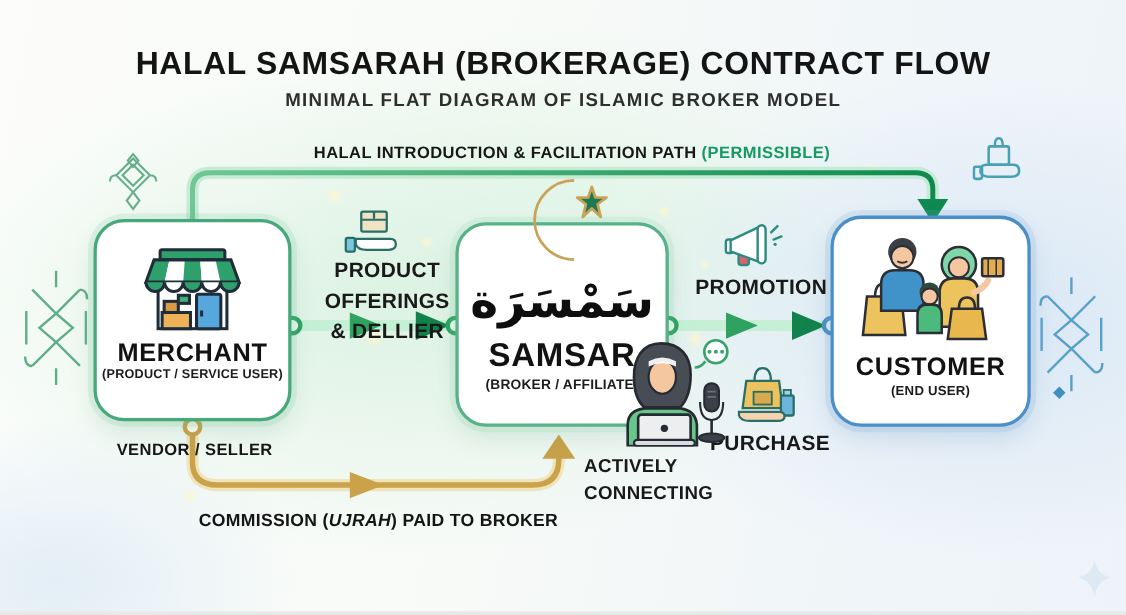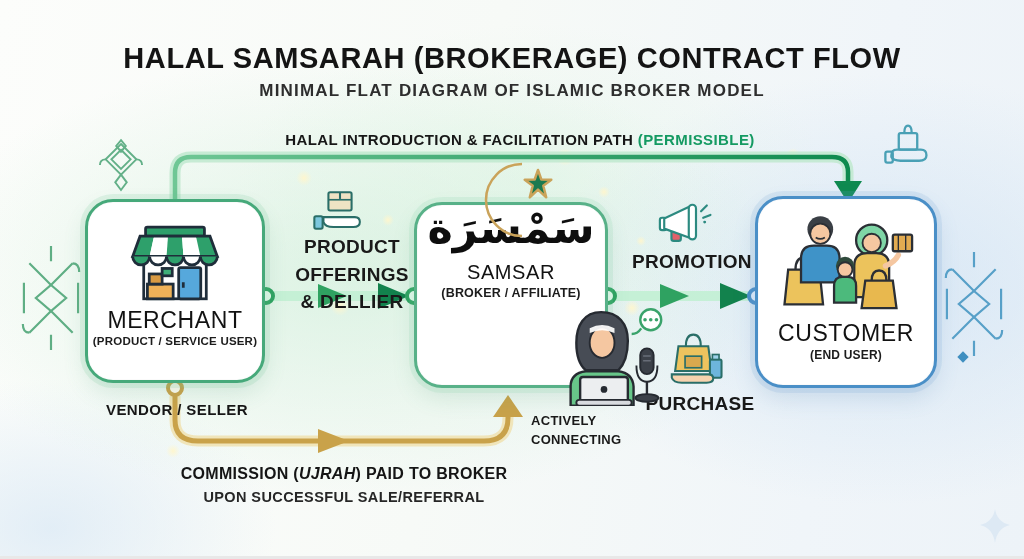--- a/index.html
+++ b/index.html
@@ -19,21 +19,21 @@
   
   .title{left:0;right:0;top:42px;font-size:29px;font-weight:800;letter-spacing:.6px;color:#141414;}
   .subtitle{left:0;right:0;top:81px;font-size:17px;font-weight:600;letter-spacing:1.2px;color:#2e2e2e;}
   .toplabel{left:180px;width:680px;top:131px;font-size:15px;font-weight:800;letter-spacing:.4px;color:#171717;}
   .toplabel .perm{color:#149a62;}
   
   .node{background:#fff;border-radius:28px;display:flex;flex-direction:column;align-items:center;}
   .node-green{border:3px solid #46a97a;box-shadow:0 0 0 5px rgba(110,200,150,.16),0 10px 22px rgba(70,150,110,.16),inset 0 0 0 1px rgba(0,0,0,.02);}
   .node-green2{border:3px solid #58b188;box-shadow:0 0 0 5px rgba(120,205,160,.15),0 10px 22px rgba(70,150,110,.15),inset 0 0 0 1px rgba(0,0,0,.02);}
   .node-blue{border:3px solid #4a8fc7;box-shadow:0 0 0 5px rgba(110,160,210,.16),0 10px 22px rgba(80,130,180,.18),inset 0 0 0 1px rgba(0,0,0,.02);}
-  .node-name{font-size:23px;font-weight:400;letter-spacing:.6px;color:#121212;line-height:1.05;text-align:center;}
+  .node-name{font-size:23px;font-weight:700;letter-spacing:.6px;color:#121212;line-height:1.05;text-align:center;}
   .node-sub{font-size:11.5px;font-weight:700;letter-spacing:.2px;color:#1c1c1c;margin-top:3px;}
   .arabic{font-family:"DejaVu Sans",sans-serif;direction:rtl;font-size:43px;font-weight:700;color:#0e0e0e;line-height:1.1;}
   
   .elabel{font-size:19px;font-weight:800;letter-spacing:.3px;color:#191919;line-height:1.45;}
   .rolelabel{font-size:15px;font-weight:800;letter-spacing:.4px;color:#161616;}
   .commission1{font-size:16px;font-weight:800;letter-spacing:.3px;color:#151515;}
   .commission1 .it{font-style:italic;}
   .commission2{font-size:14.5px;font-weight:600;letter-spacing:.4px;color:#262626;}
   
   .dot{position:absolute;border-radius:50%;pointer-events:none;
@@ -125,23 +125,23 @@
       <path d="M32.4 44 A9.2 9.2 0 0 0 50.8 44" fill="#ffffff" stroke="#1f2d3a" stroke-width="3"></path>
       <path d="M50.8 44 A9.2 9.2 0 0 0 69.2 44" fill="#2ea06b" stroke="#1f2d3a" stroke-width="3"></path>
       <path d="M69.2 44 A9.2 9.2 0 0 0 87.6 44" fill="#ffffff" stroke="#1f2d3a" stroke-width="3"></path>
       <path d="M87.6 44 A9.2 9.2 0 0 0 106 44" fill="#2ea06b" stroke="#1f2d3a" stroke-width="3"></path>
     </svg>
     <div class="node-name">MERCHANT</div>
     <div class="node-sub">(PRODUCT / SERVICE USER)</div>
   </div>
   <div class="abs ctr rolelabel" style="left:87px;top:401px;width:180px">VENDOR / SELLER</div>
 
-  <div class="abs node node-green2" style="left:414px;top:202px;width:194px;height:186px;">
+  <div class="abs node node-green2" style="left:414px;top:202px;width:194px;height:186px;padding-top:46px">
     <div class="arabic">سَمْسَرَة</div>
-    <div class="node-name" style="margin-top:10px;font-size:20px">SAMSAR</div>
+    <div class="node-name" style="margin-top:10px;font-size:30px">SAMSAR</div>
     <div class="node-sub" style="font-size:12.5px">(BROKER / AFFILIATE)</div>
   </div>
 
   <svg class="abs" style="left:458px;top:158px" width="104" height="86" viewBox="0 0 104 86">
     <path d="M64 6 A35 35 0 1 0 64 78 A28 28 0 1 1 64 6 Z" fill="#1b6647" stroke="#caa35a" stroke-width="2.5"></path>
     <path d="M80 12 L83.3 21.5 L93.3 21.7 L85.3 27.7 L88.2 39.3 L80 31.6 L71.8 39.3 L74.7 27.7 L66.7 21.7 L76.7 21.5 Z" fill="#1c7a50" stroke="#caa35a" stroke-width="2.5" stroke-linejoin="round"></path>
   </svg>
 
   <svg class="abs" style="left:542px;top:306px;z-index:5" width="124" height="100" viewBox="0 0 130 104">
     <circle cx="114" cy="14" r="11" fill="#ffffff" stroke="#3aa36b" stroke-width="2.5"></circle>
@@ -211,24 +211,23 @@
   <svg class="abs" style="left:660px;top:328px" width="70" height="58" viewBox="0 0 84 70">
     <path d="M22 22 H58 L62 52 H18 Z" fill="#edc35e" stroke="#2a6e68" stroke-width="2.5"></path>
     <path d="M31 22 Q31 8 40 8 Q49 8 49 22" fill="none" stroke="#2a6e68" stroke-width="2.5"></path>
     <rect x="30" y="34" width="20" height="14" fill="#d9a94e" stroke="#2a6e68" stroke-width="2"></rect>
     <rect x="60" y="38" width="14" height="22" rx="2" fill="#6db5dc" stroke="#2a6e68" stroke-width="2.5"></rect>
     <rect x="63" y="32" width="8" height="6" fill="#9fd3ea" stroke="#2a6e68" stroke-width="2"></rect>
     <path d="M14 56 H58 Q64 56 64 61 Q64 66 56 66 H26 Q16 66 14 60 Z" fill="#f6d3ae" stroke="#2a6e68" stroke-width="2.5"></path>
   </svg>
   <div class="abs ctr elabel" style="left:645px;top:390px;width:110px">PURCHASE</div>
 
-  <div class="abs elabel" style="left:531px;top:412px;width:130px;font-size:13px">ACTIVELY CONNECTING</div>
+  <div class="abs elabel" style="left:531px;top:412px;width:130px;font-size:17px">ACTIVELY CONNECTING</div>
 
   <div class="abs ctr commission1" style="left:94px;top:465px;width:500px"><span>COMMISSION (</span><span class="it">UJRAH</span><span>) PAID TO BROKER</span></div>
-  <div class="abs ctr commission2" style="left:94px;top:489px;width:500px">UPON SUCCESSFUL SALE/REFERRAL</div>
 
   <svg class="abs" style="left:98px;top:138px;color:#63b088" width="46" height="58" viewBox="0 0 48 60">
     <g fill="none" stroke="currentColor" stroke-width="2">
       <path d="M24 6 L40 22 L24 38 L8 22 Z"></path>
       <path d="M24 12 L34 22 L24 32 L14 22 Z"></path>
       <path d="M24 2 L29 8 L24 14 L19 8 Z"></path>
       <path d="M24 38 L30 46 L24 54 L18 46 Z"></path>
       <path d="M8 22 Q2 22 2 28 M40 22 Q46 22 46 28"></path>
     </g>
   </svg>

